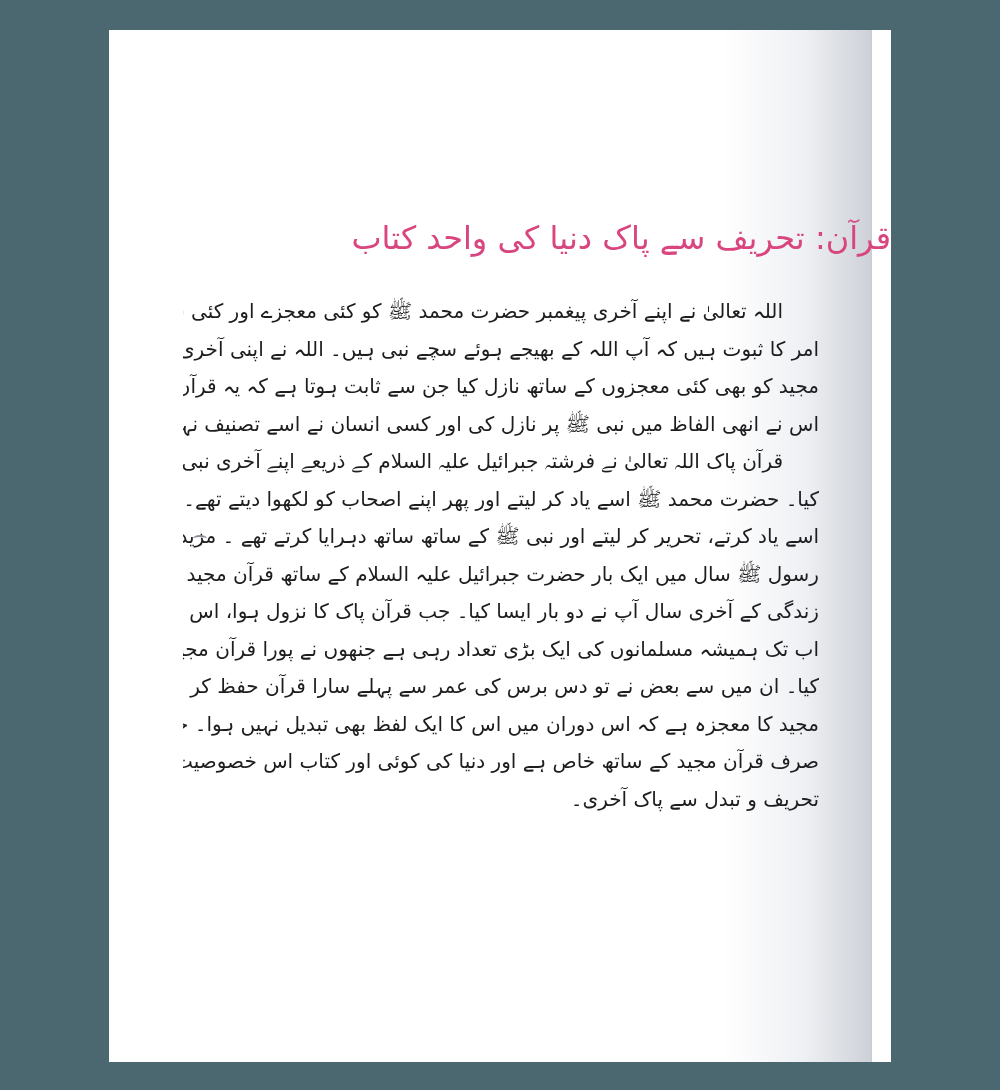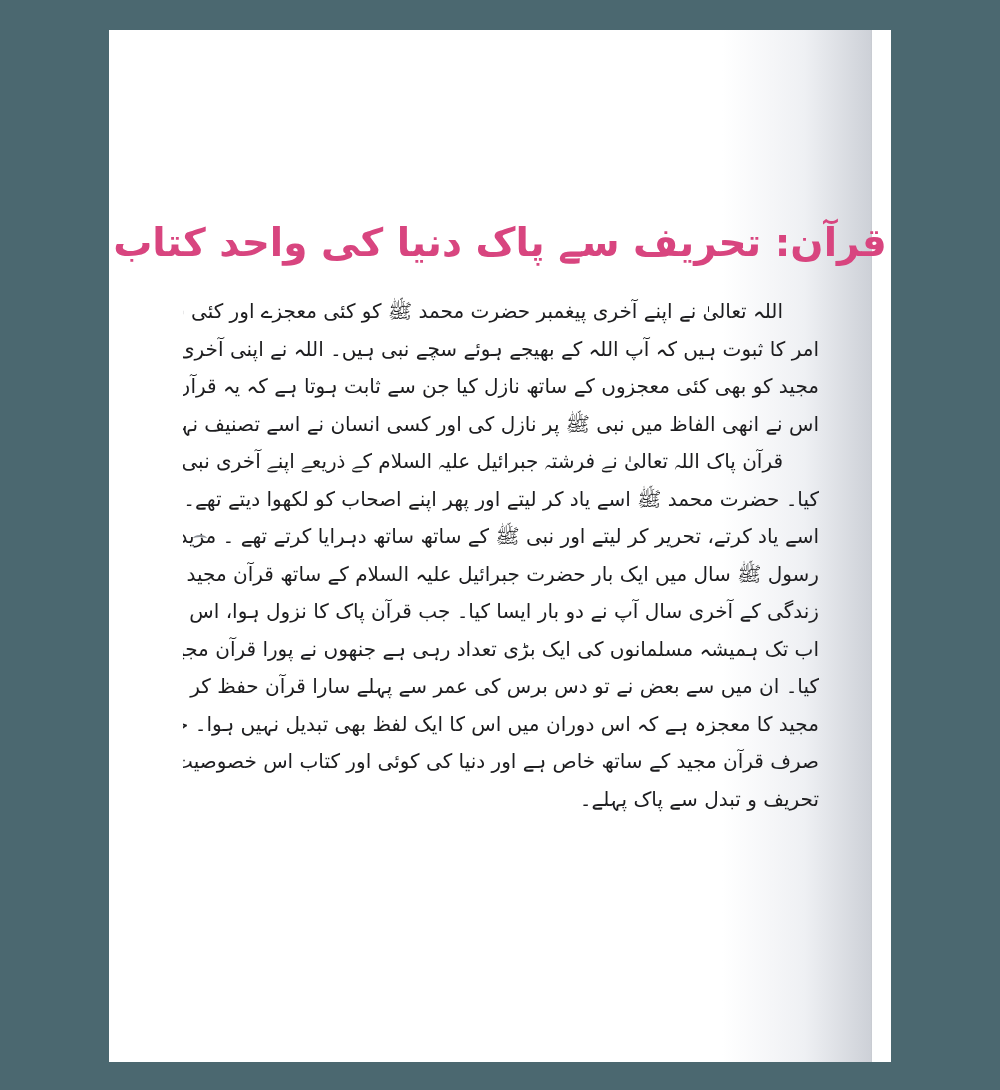--- a/index.html
+++ b/index.html
@@ -39,26 +39,25 @@
       width: 19px;
       height: 100%;
       background: #ffffff;
       border-left: 1px solid #c9ccd2;
     }
     .title {
       position: absolute;
       left: 0;
       right: 0;
       top: 162px;
-      text-align: center;
       direction: rtl;
       color: #d8457f;
       font-family: "DejaVu Sans", sans-serif;
-      font-size: 39px;
-      font-weight: bold;
+      font-size: 32px;
+      font-weight: normal;
       line-height: 50px;
     }
     .body-text {
       position: absolute;
       left: 74px;
       top: 263px;
       width: 636px;
       direction: rtl;
       text-align: justify;
       text-align-last: right;
@@ -104,16 +103,16 @@
     <div class="paragraph">
       <span class="line" style="padding-right:36px">قرآن پاک اللہ تعالیٰ نے فرشتہ جبرائیل علیہ السلام کے ذریعے اپنے آخری نبی محمد ﷺ پر نازل</span>
       <span class="line">کیا۔ حضرت محمد ﷺ اسے یاد کر لیتے اور پھر اپنے اصحاب کو لکھوا دیتے تھے۔ صحابہ کرام رضی اللہ عنہم</span>
       <span class="line">اسے یاد کرتے، تحریر کر لیتے اور نبی ﷺ کے ساتھ ساتھ دہرایا کرتے تھے ۔ مزید براں</span>
       <span class="line">رسول ﷺ سال میں ایک بار حضرت جبرائیل علیہ السلام کے ساتھ قرآن مجید دہرایا کرتے اور اپنی</span>
       <span class="line">زندگی کے آخری سال آپ نے دو بار ایسا کیا۔ جب قرآن پاک کا نزول ہوا، اس وقت سے</span>
       <span class="line">اب تک ہمیشہ مسلمانوں کی ایک بڑی تعداد رہی ہے جنھوں نے پورا قرآن مجید لفظ بہ لفظ حفظ</span>
       <span class="line">کیا۔ ان میں سے بعض نے تو دس برس کی عمر سے پہلے سارا قرآن حفظ کر لیا تھا۔ اور یہ قرآن</span>
       <span class="line">مجید کا معجزہ ہے کہ اس دوران میں اس کا ایک لفظ بھی تبدیل نہیں ہوا۔ حفظ و حفاظت کی یہ خوبی</span>
       <span class="line">صرف قرآن مجید کے ساتھ خاص ہے اور دنیا کی کوئی اور کتاب اس خصوصیت کی حامل اور</span>
-      <span class="line">تحریف و تبدل سے پاک پہلے۔</span>
+      <span class="line">تحریف و تبدل سے پاک آخری۔</span>
     </div>
   </div>
 </div>
 
 </body></html>

